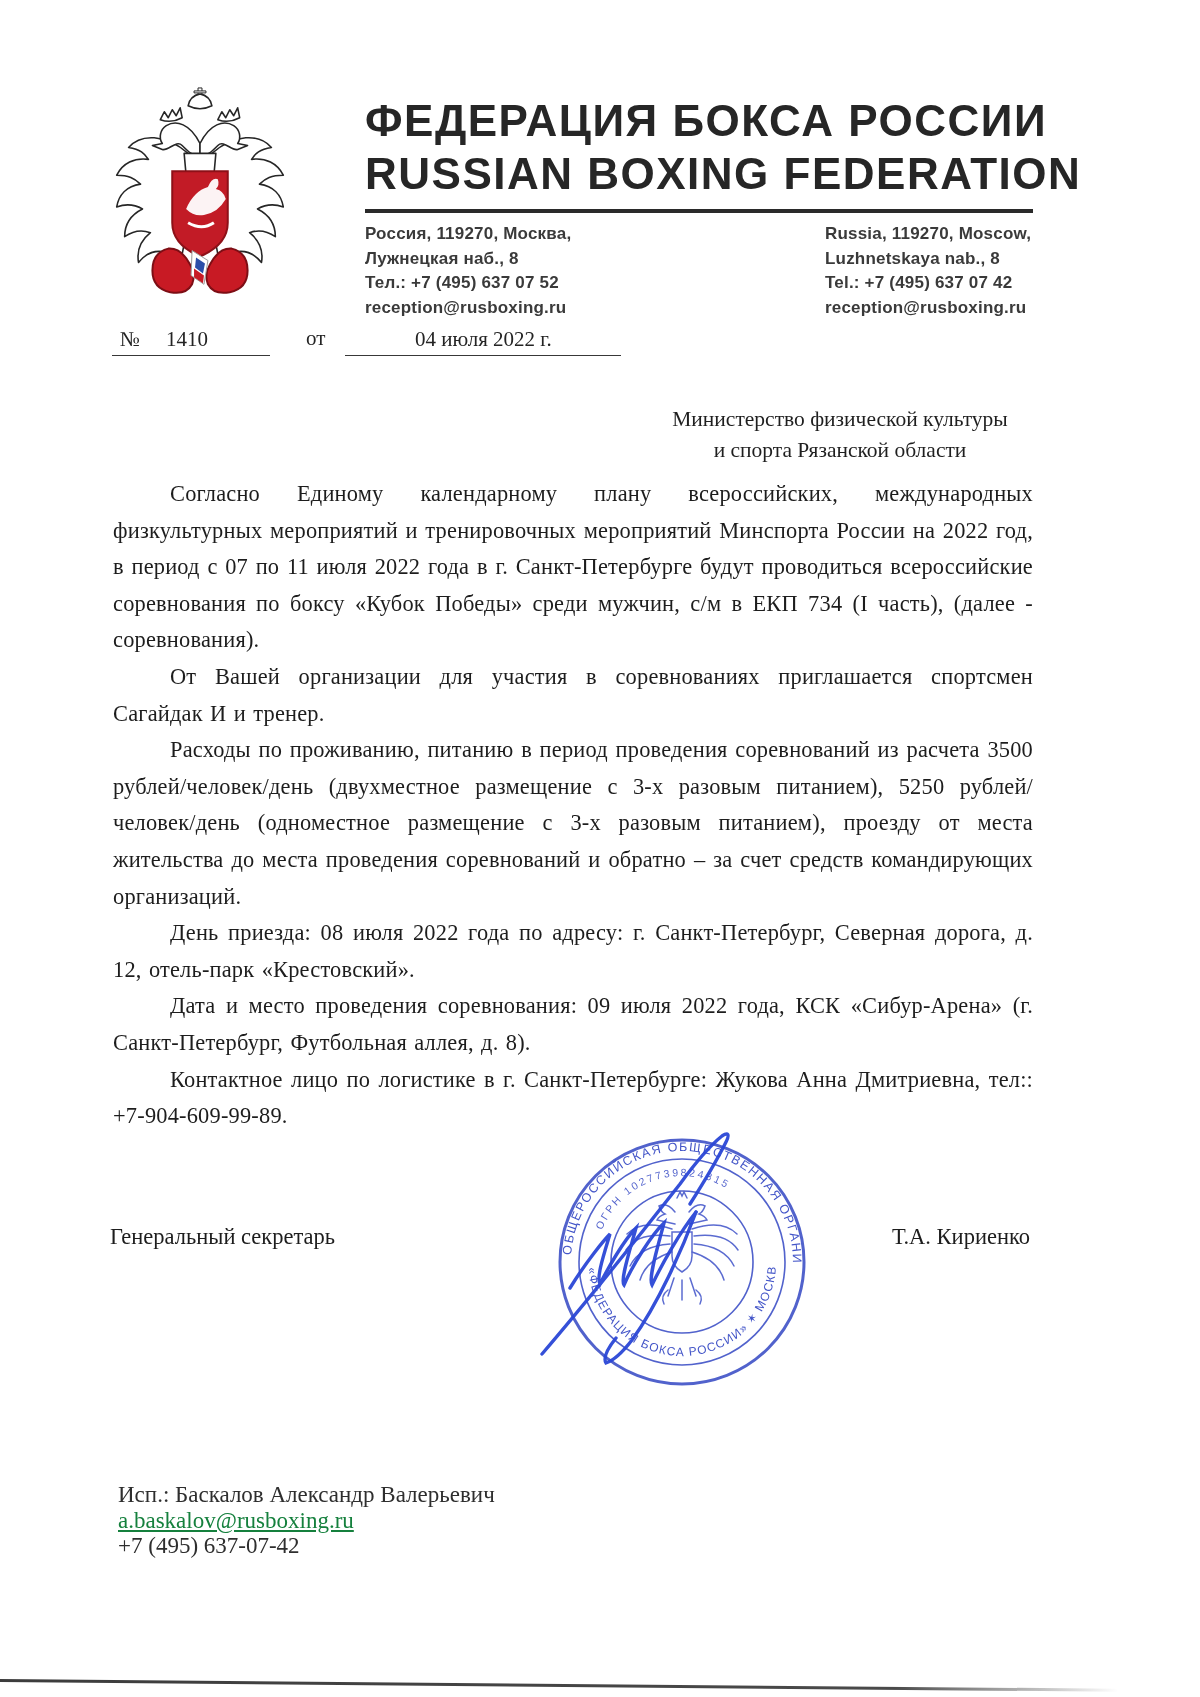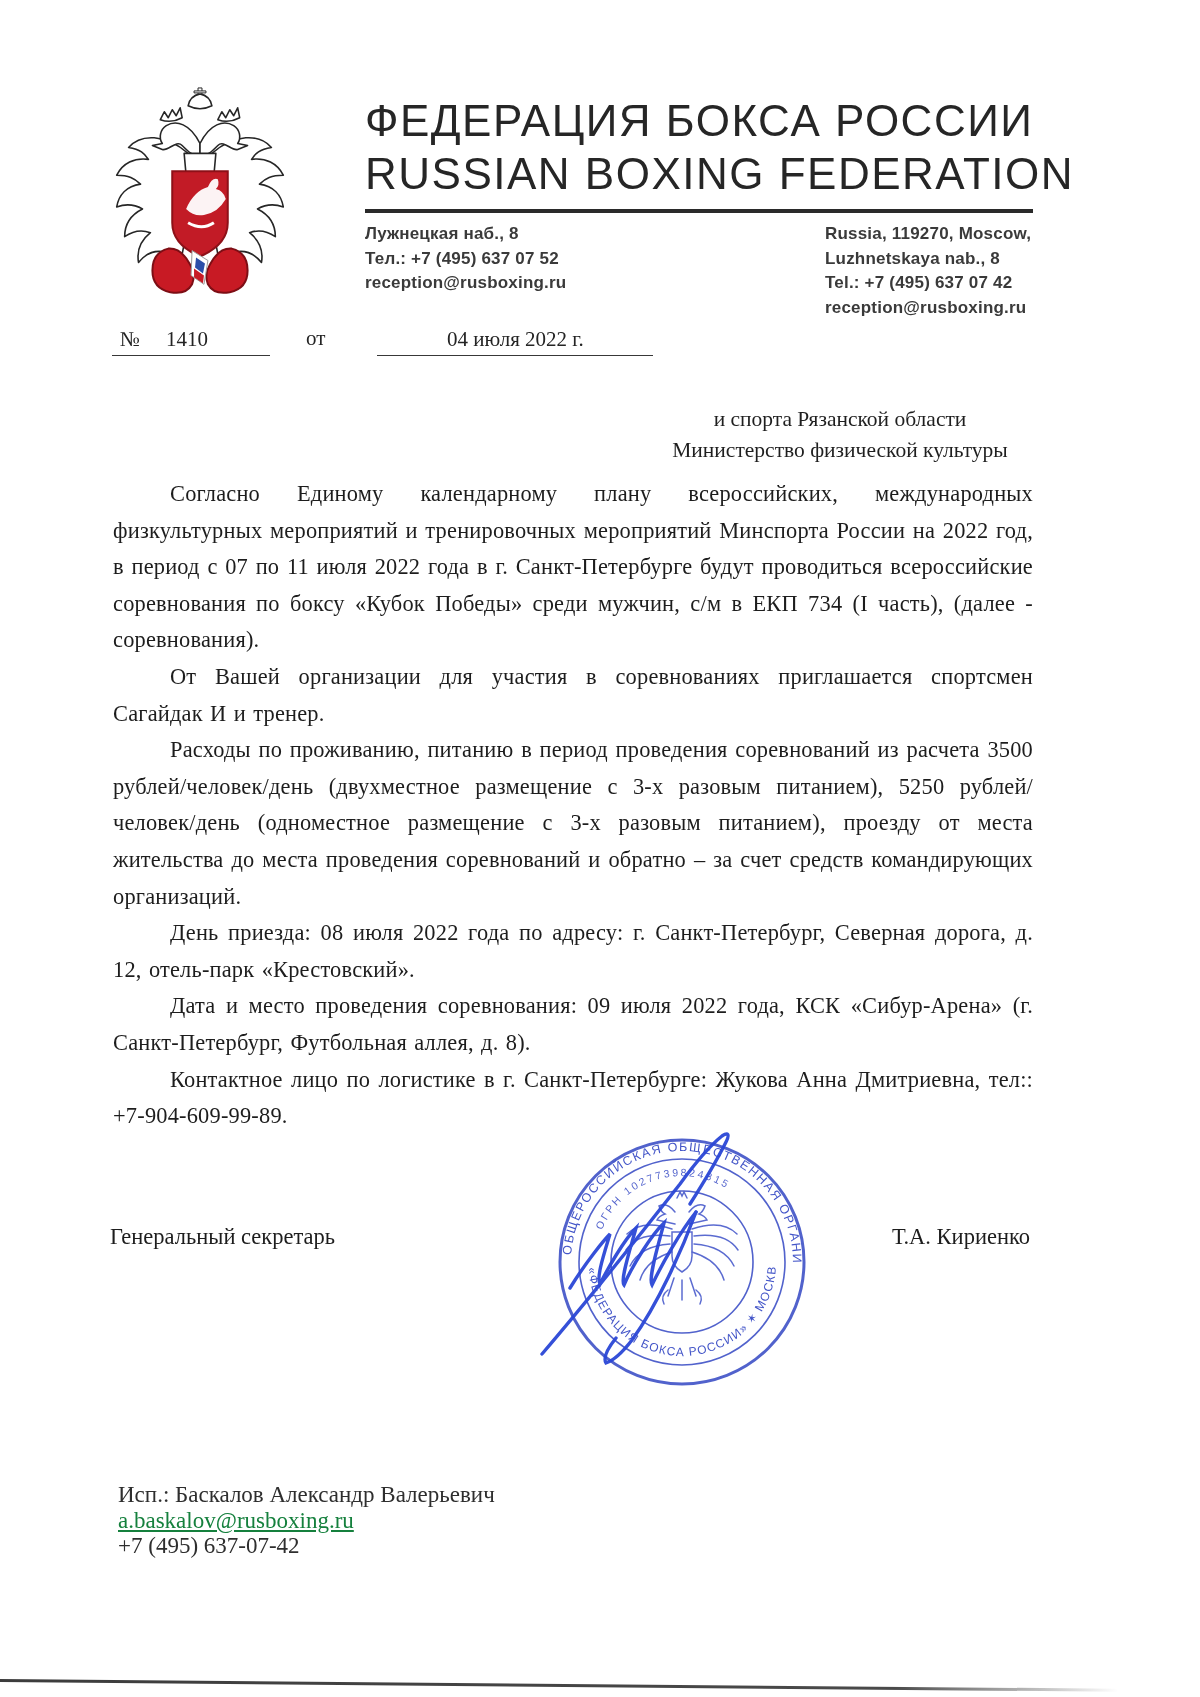--- a/index.html
+++ b/index.html
@@ -6,42 +6,42 @@
   .page {
     position:relative; width:1200px; height:1697px; margin:0 auto;
     background:#ffffff; overflow:hidden;
     font-family:"Liberation Serif", serif; color:#1e1e1e;
   }
 
   
   .logo { position:absolute; left:110px; top:82px; }
   .masthead { position:absolute; left:365px; top:94px; width:668px; }
   .title-ru, .title-en {
-    font-family:"Liberation Sans", sans-serif; font-weight:normal;
+    font-family:"Liberation Sans", sans-serif; font-weight:bold;
     font-size:44px; line-height:53px; color:#262626; letter-spacing:1.5px;
     white-space:nowrap;
   }
   .head-rule { margin-top:9px; height:4px; background:#2a2a2a; width:668px; }
   .addr-row { display:flex; margin-top:9px; }
   .addr {
     font-family:"Liberation Sans", sans-serif; font-weight:600;
     font-size:17px; line-height:24.5px; color:#3a3a3a; letter-spacing:0.2px;
   }
   .addr-ru { width:460px; }
   .addr-en { width:208px; }
 
   
   .ref-line {
     position:absolute; left:112px; top:326px;
     display:flex; align-items:flex-end;
     font-size:21px; color:#242424;
   }
   .ref-slot { border-bottom:1.6px solid #383838; padding-bottom:3px; text-align:center; }
   .ref-slot-num { width:150px; display:flex; gap:26px; padding-left:8px; }
-  .ref-from { margin:0 52px 0 36px; padding-bottom:5px; }
+  .ref-from { margin:0 20px 0 36px; padding-bottom:5px; }
   .ref-slot-date { width:276px; }
 
   
   .recipient {
     position:absolute; left:640px; top:404px; width:400px;
     text-align:center; font-size:21.5px; line-height:31px; color:#1f1f1f;
   }
 
   
   .body-text { position:absolute; left:113px; top:476px; width:920px; }
@@ -120,20 +120,21 @@
       <path d="M84 188 l10 7 l-1 8 l-9 -6 Z" fill="#c81a24"></path>
     </g>
   </svg>
 
   <div class="masthead">
     <div class="title-ru">ФЕДЕРАЦИЯ БОКСА РОССИИ</div>
     <div class="title-en">RUSSIAN BOXING FEDERATION</div>
     <div class="head-rule"></div>
     <div class="addr-row">
       <div class="addr addr-ru">
+        <div>Россия, 119270, Москва,</div>
         <div>Лужнецкая наб., 8</div>
         <div>Тел.: +7 (495) 637 07 52</div>
         <div>reception@rusboxing.ru</div>
       </div>
       <div class="addr addr-en">
         <div>Russia, 119270, Moscow,</div>
         <div>Luzhnetskaya nab., 8</div>
         <div>Tel.: +7 (495) 637 07 42</div>
         <div>reception@rusboxing.ru</div>
       </div>
@@ -143,22 +144,22 @@
   <div class="ref-line">
     <span class="ref-slot ref-slot-num">
       <span>№</span>
       <span>1410</span>
     </span>
     <span class="ref-from">от</span>
     <span class="ref-slot ref-slot-date">04 июля 2022 г.</span>
   </div>
 
   <div class="recipient">
+    <div>Министерство физической культуры</div>
     <div>и спорта Рязанской области</div>
-    <div>Министерство физической культуры</div>
   </div>
 
   <main class="body-text">
     <p>Согласно Единому календарному плану всероссийских, международных физкультурных мероприятий и тренировочных мероприятий Минспорта России на 2022 год, в период с 07 по 11 июля 2022 года в г. Санкт-Петербурге будут проводиться всероссийские соревнования по боксу «Кубок Победы» среди мужчин, с/м в ЕКП 734 (I часть), (далее - соревнования).</p>
     <p>От Вашей организации для участия в соревнованиях приглашается спортсмен Сагайдак И и тренер.</p>
     <p>Расходы по проживанию, питанию в период проведения соревнований из расчета 3500 рублей/человек/день (двухместное размещение с 3-х разовым питанием), 5250 рублей/человек/день (одноместное размещение с 3-х разовым питанием), проезду от места жительства до места проведения соревнований и обратно – за счет средств командирующих организаций.</p>
     <p>День приезда: 08 июля 2022 года по адресу: г. Санкт-Петербург, Северная дорога, д. 12, отель-парк «Крестовский».</p>
     <p>Дата и место проведения соревнования: 09 июля 2022 года, КСК «Сибур-Арена» (г. Санкт-Петербург, Футбольная аллея, д. 8).</p>
     <p>Контактное лицо по логистике в г. Санкт-Петербурге: Жукова Анна Дмитриевна, тел:: +7-904-609-99-89.</p>
   </main>

